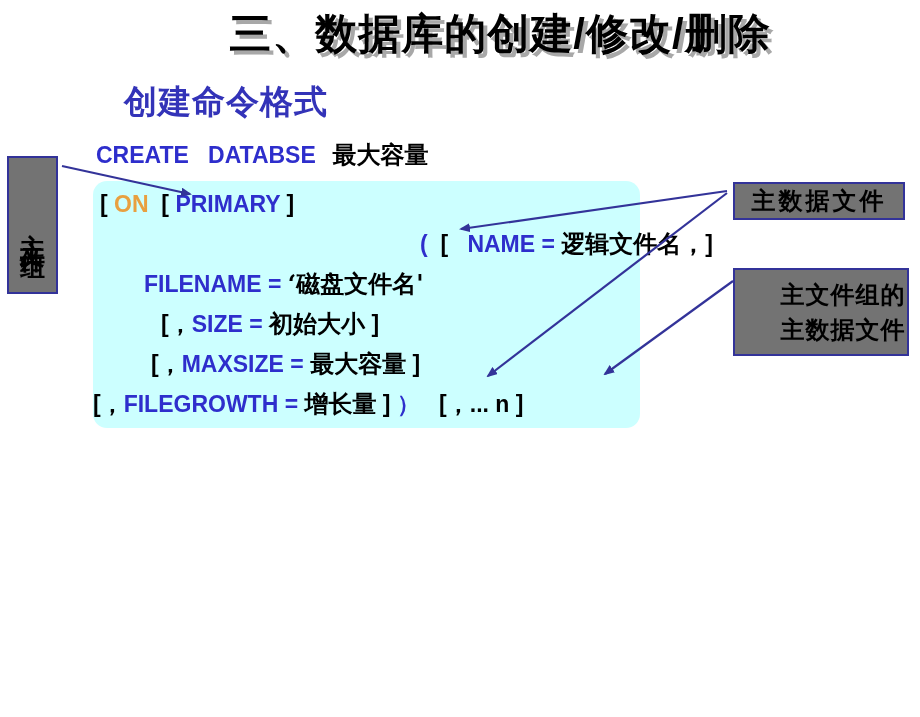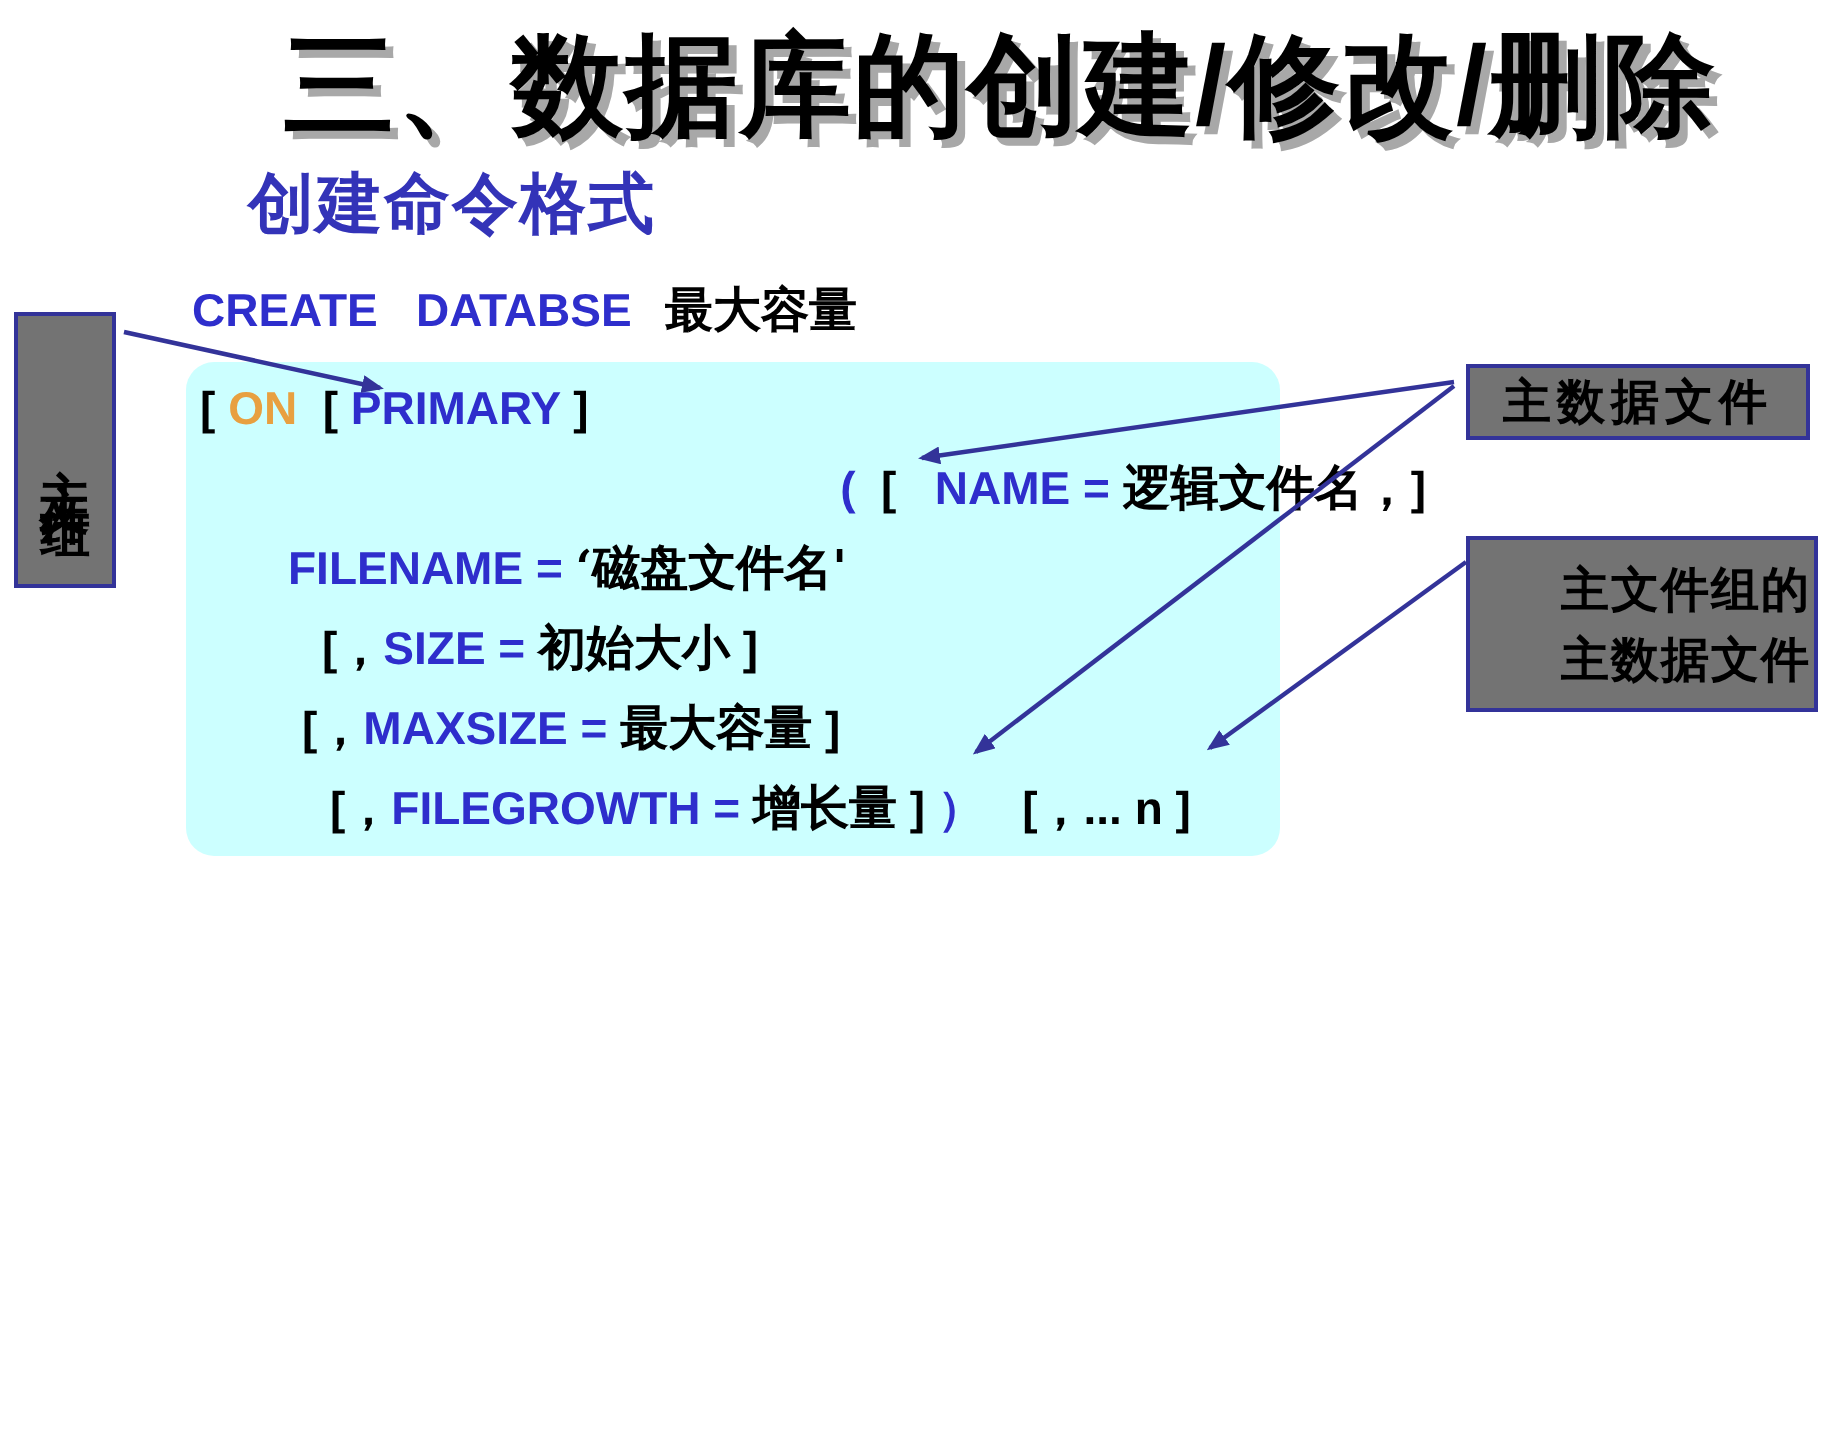--- a/index.html
+++ b/index.html
@@ -12,21 +12,21 @@
   .slide {
     position: relative;
     width: 920px;
     height: 717px;
     background: #ffffff;
   }
   .title {
     position: absolute;
     left: 100px; top: 6px; width: 800px;
     text-align: center;
-    font-size: 56px;
+    font-size: 42px;
     font-weight: 900;
     color: #000000;
     letter-spacing: 1px;
     text-shadow: 4px 4px 0 #a8a8a8;
     white-space: nowrap;
     font-family: "Liberation Sans", sans-serif;
   }
   .subtitle {
     position: absolute;
     left: 124px; top: 80px;
@@ -59,21 +59,21 @@
     height: 40px;
     line-height: 40px;
     white-space: pre;
     font-size: 23px;
   }
   .code-line:nth-child(1) { padding-left: 7px; }
   .code-line:nth-child(2) { padding-left: 34px; text-align: right; }
   .code-line:nth-child(3) { padding-left: 51px; }
   .code-line:nth-child(4) { padding-left: 68px; }
   .code-line:nth-child(5) { padding-left: 58px; }
-  .code-line:nth-child(6) { padding-left: 72px; }
+  .code-line:nth-child(6) { }
   .seg-kw { color: #2e2ecc; font-weight: bold; font-family: "Liberation Sans", sans-serif; }
   .seg-on { color: #e8a040; font-weight: bold; font-family: "Liberation Sans", sans-serif; margin-top: 23px; }
   .seg-b  { color: #000000; font-weight: bold; font-family: "Liberation Sans", sans-serif; }
   .seg-zh { color: #000000; font-weight: 600; font-size: 24px; font-family: "DejaVu Serif", "Liberation Serif", serif; }
   .callout {
     position: absolute;
     border: 2px solid #333399;
     background: #737373;
     color: #000000;
     font-family: "DejaVu Serif", "Liberation Serif", serif;

